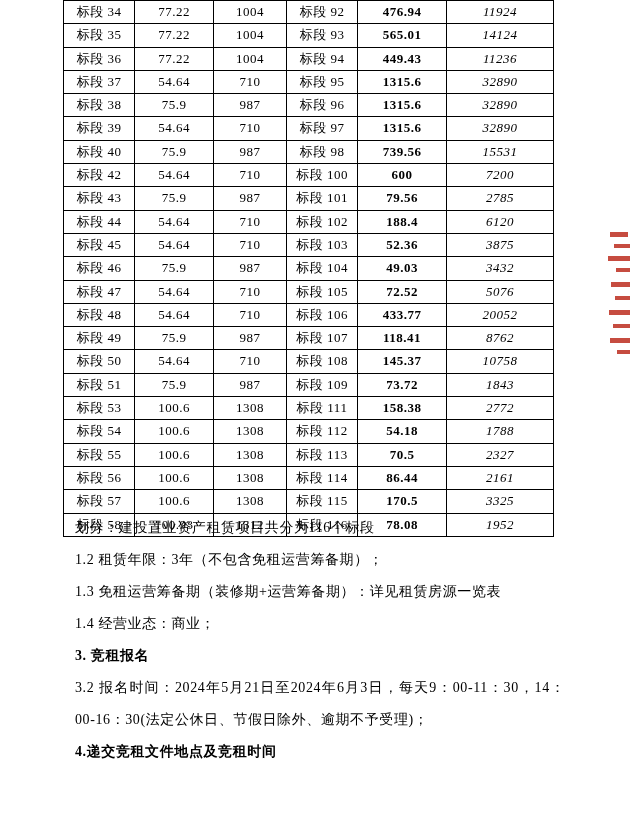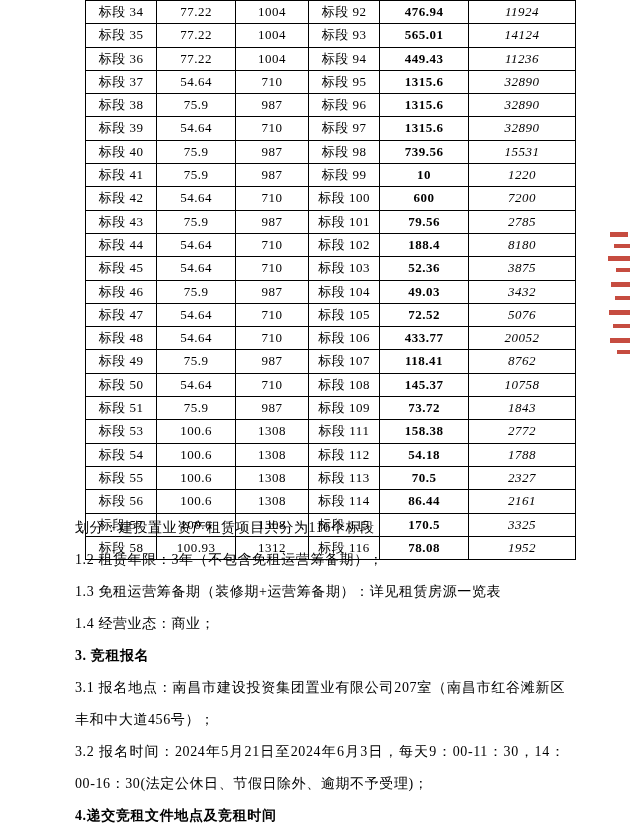--- a/index.html
+++ b/index.html
@@ -19,21 +19,21 @@
     position: relative;
     width: 634px;
     height: 828px;
     box-sizing: border-box;
     padding: 0;
   }
 
   
   .table-wrap {
     position: absolute;
-    left: 85px;
+    left: 63px;
     top: 0px;
     width: 484px;
   }
   table.bid-table {
     border-collapse: collapse;
     width: 484px;
     table-layout: fixed;
   }
   table.bid-table td {
     border: 1px solid #000;
@@ -147,28 +147,20 @@
           </tr>
           <tr>
             <td class="c0">标段 40</td>
             <td class="c1">75.9</td>
             <td class="c2">987</td>
             <td class="c3">标段 98</td>
             <td class="c4">739.56</td>
             <td class="c5">15531</td>
           </tr>
           <tr>
-            <td class="c0">标段 41</td>
-            <td class="c1">75.9</td>
-            <td class="c2">987</td>
-            <td class="c3">标段 99</td>
-            <td class="c4">10</td>
-            <td class="c5">1220</td>
-          </tr>
-          <tr>
             <td class="c0">标段 42</td>
             <td class="c1">54.64</td>
             <td class="c2">710</td>
             <td class="c3">标段 100</td>
             <td class="c4">600</td>
             <td class="c5">7200</td>
           </tr>
           <tr>
             <td class="c0">标段 43</td>
             <td class="c1">75.9</td>
@@ -176,21 +168,21 @@
             <td class="c3">标段 101</td>
             <td class="c4">79.56</td>
             <td class="c5">2785</td>
           </tr>
           <tr>
             <td class="c0">标段 44</td>
             <td class="c1">54.64</td>
             <td class="c2">710</td>
             <td class="c3">标段 102</td>
             <td class="c4">188.4</td>
-            <td class="c5">8180</td>
+            <td class="c5">6120</td>
           </tr>
           <tr>
             <td class="c0">标段 45</td>
             <td class="c1">54.64</td>
             <td class="c2">710</td>
             <td class="c3">标段 103</td>
             <td class="c4">52.36</td>
             <td class="c5">3875</td>
           </tr>
           <tr>
@@ -305,18 +297,17 @@
     <div class="seal-bar" style="left:2px; top:110px; width:20px; height:5px;"></div>
     <div class="seal-bar" style="left:9px; top:122px; width:13px; height:4px;"></div>
   </div>
 
   <div class="body-text">
       <p class="para">划分：建投置业资产租赁项目共分为116个标段</p>
       <p class="para">1.2 租赁年限：3年（不包含免租运营筹备期）；</p>
       <p class="para">1.3 免租运营筹备期（装修期+运营筹备期）：详见租赁房源一览表</p>
       <p class="para">1.4 经营业态：商业；</p>
       <p class="para bold">3. 竞租报名</p>
-      <p class="para">3.1 报名地点：南昌市建设投资集团置业有限公司207室（南昌市红谷滩新区丰和中大道456号）；</p>
       <p class="para">3.2 报名时间：2024年5月21日至2024年6月3日，每天9：00-11：30，14：00-16：30(法定公休日、节假日除外、逾期不予受理)；</p>
       <p class="para bold">4.递交竞租文件地点及竞租时间</p>
     </div>
 
 </div>
 
 </body></html>

